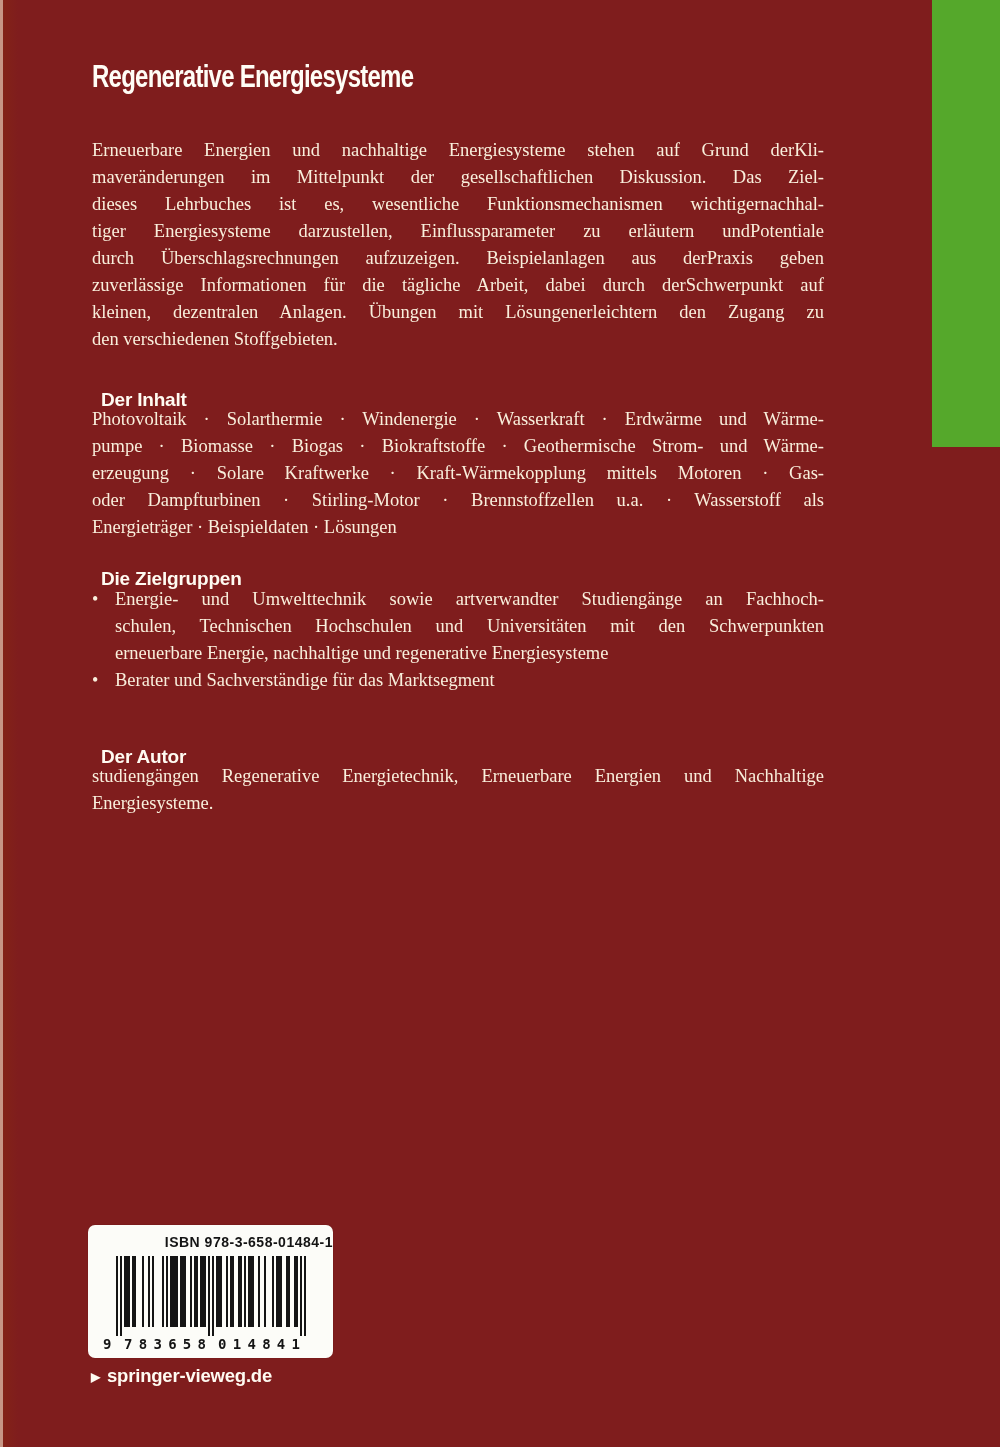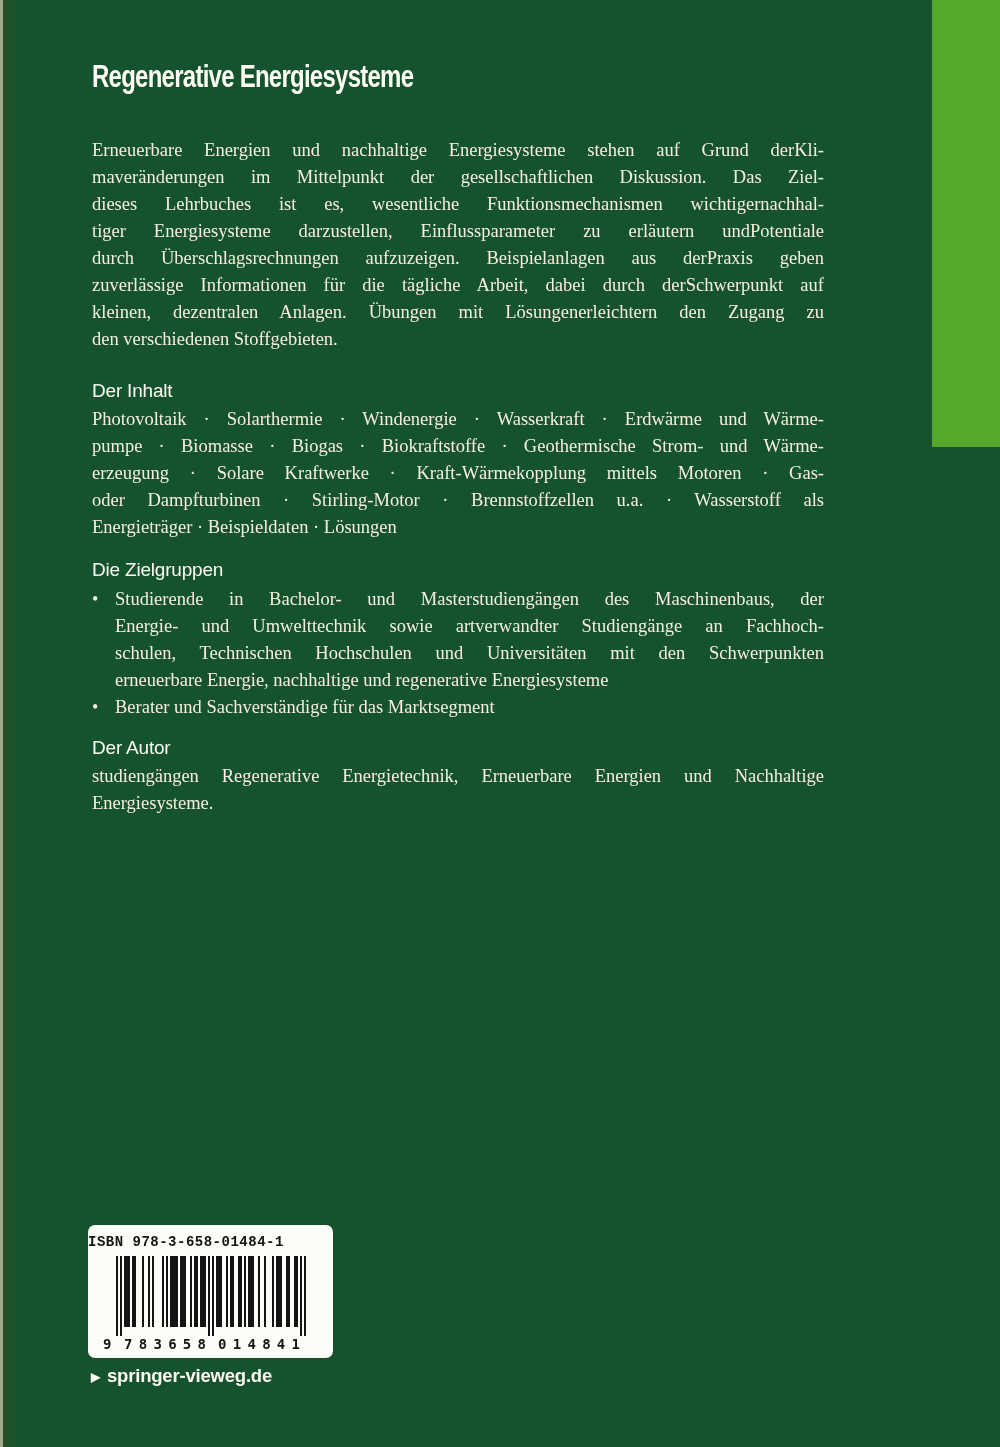--- a/index.html
+++ b/index.html
@@ -1,19 +1,19 @@
 <!DOCTYPE html>
 <html lang="de"><head>
 <meta charset="utf-8">
 <style>
   html,body{margin:0;padding:0;background:#888;}
   .cover{
     position:relative;
     width:1000px;height:1447px;
-    background:#14532d;
+    background:#7f1d1d;
     overflow:hidden;
     font-family:"Liberation Serif", serif;
   }
   
   .spine-shade{
     position:absolute;left:0;top:0;width:18px;height:100%;
     background:linear-gradient(90deg, rgba(150,60,0,0.22), rgba(150,60,0,0)); 
     pointer-events:none;
   }
   .scan-edge{
@@ -33,44 +33,44 @@
     transform:scaleX(0.75);transform-origin:left top;
     white-space:nowrap;
   }
   .textcol{position:absolute;left:92px;width:732px;}
   .serif-block{
     color:#F9EFDC;font-size:18.5px;line-height:27px;
   }
   .tline{text-align:justify;text-align-last:justify;}
   .tline-last{text-align-last:left;}
   .sec-heading{
-    position:absolute;left:92px;margin:0;
-    font-family:"Liberation Sans", sans-serif;
-    font-weight:400;font-size:19px;color:#FFFBF2;
+    position:absolute;left:92px;margin:9px;
+    font-family:"Liberation Sans", sans-serif;
+    font-weight:700;font-size:19px;color:#FFFBF2;
     letter-spacing:-0.2px;
   }
   .bullet-item{display:flex;align-items:flex-start;}
   .bullet-marker{
     flex:0 0 23px;width:23px;color:#F9EFDC;
     font-size:18px;line-height:27px;
   }
   .bullet-text{flex:1 1 auto;min-width:0;}
   .author-name{
     font-family:"Liberation Sans", sans-serif;
     font-weight:700;font-size:17.5px;color:#FFFBF2;
   }
   .isbn-box{
     position:absolute;left:88px;top:1225px;width:245px;height:133px;
     background:#FCFCF8;border-radius:7px;
     box-shadow:0 0 0 1px rgba(0,0,0,0.04);
   }
   .isbn-label{
     position:absolute;top:9px;left:0;width:100%;
-    text-align:left;
-    font-family:Liberation Mono, monospace;
+    text-align:right;
+    font-family:Liberation Sans, sans-serif;
     font-weight:700;font-size:14px;letter-spacing:0.5px;
     color:#141414;
   }
   .barcode-svg{position:absolute;left:14px;top:31px;}
   .barcode-digits{
     font-family:"DejaVu Sans Mono", monospace;
     font-size:14px;font-weight:700;fill:#141414;
   }
   .footer{
     position:absolute;left:91px;top:1365px;
@@ -110,21 +110,20 @@
       <div class="tline">erzeugung · Solare Kraftwerke · Kraft-Wärmekopplung mittels Motoren · Gas-</div>
       <div class="tline">oder Dampfturbinen · Stirling-Motor · Brennstoffzellen u.a. · Wasserstoff als</div>
       <div class="tline tline-last">Energieträger · Beispieldaten · Lösungen</div>
     </div>
 
   <h2 class="sec-heading" style="top:559px">Die Zielgruppen</h2>
   <div class="textcol serif-block" style="top:586px">
     <div class="bullet-item">
       <span class="bullet-marker">•</span>
       <div class="bullet-text">
-          <div class="tline">Studierende in Bachelor- und Masterstudiengängen des Maschinenbaus, der</div>
           <div class="tline">Energie- und Umwelttechnik sowie artverwandter Studiengänge an Fachhoch-</div>
           <div class="tline">schulen, Technischen Hochschulen und Universitäten mit den Schwerpunkten</div>
           <div class="tline tline-last">erneuerbare Energie, nachhaltige und regenerative Energiesysteme</div>
         </div>
     </div>
     <div class="bullet-item">
       <span class="bullet-marker">•</span>
       <div class="bullet-text">
           <div class="tline tline-last">Berater und Sachverständige für das Marktsegment</div>
         </div>

